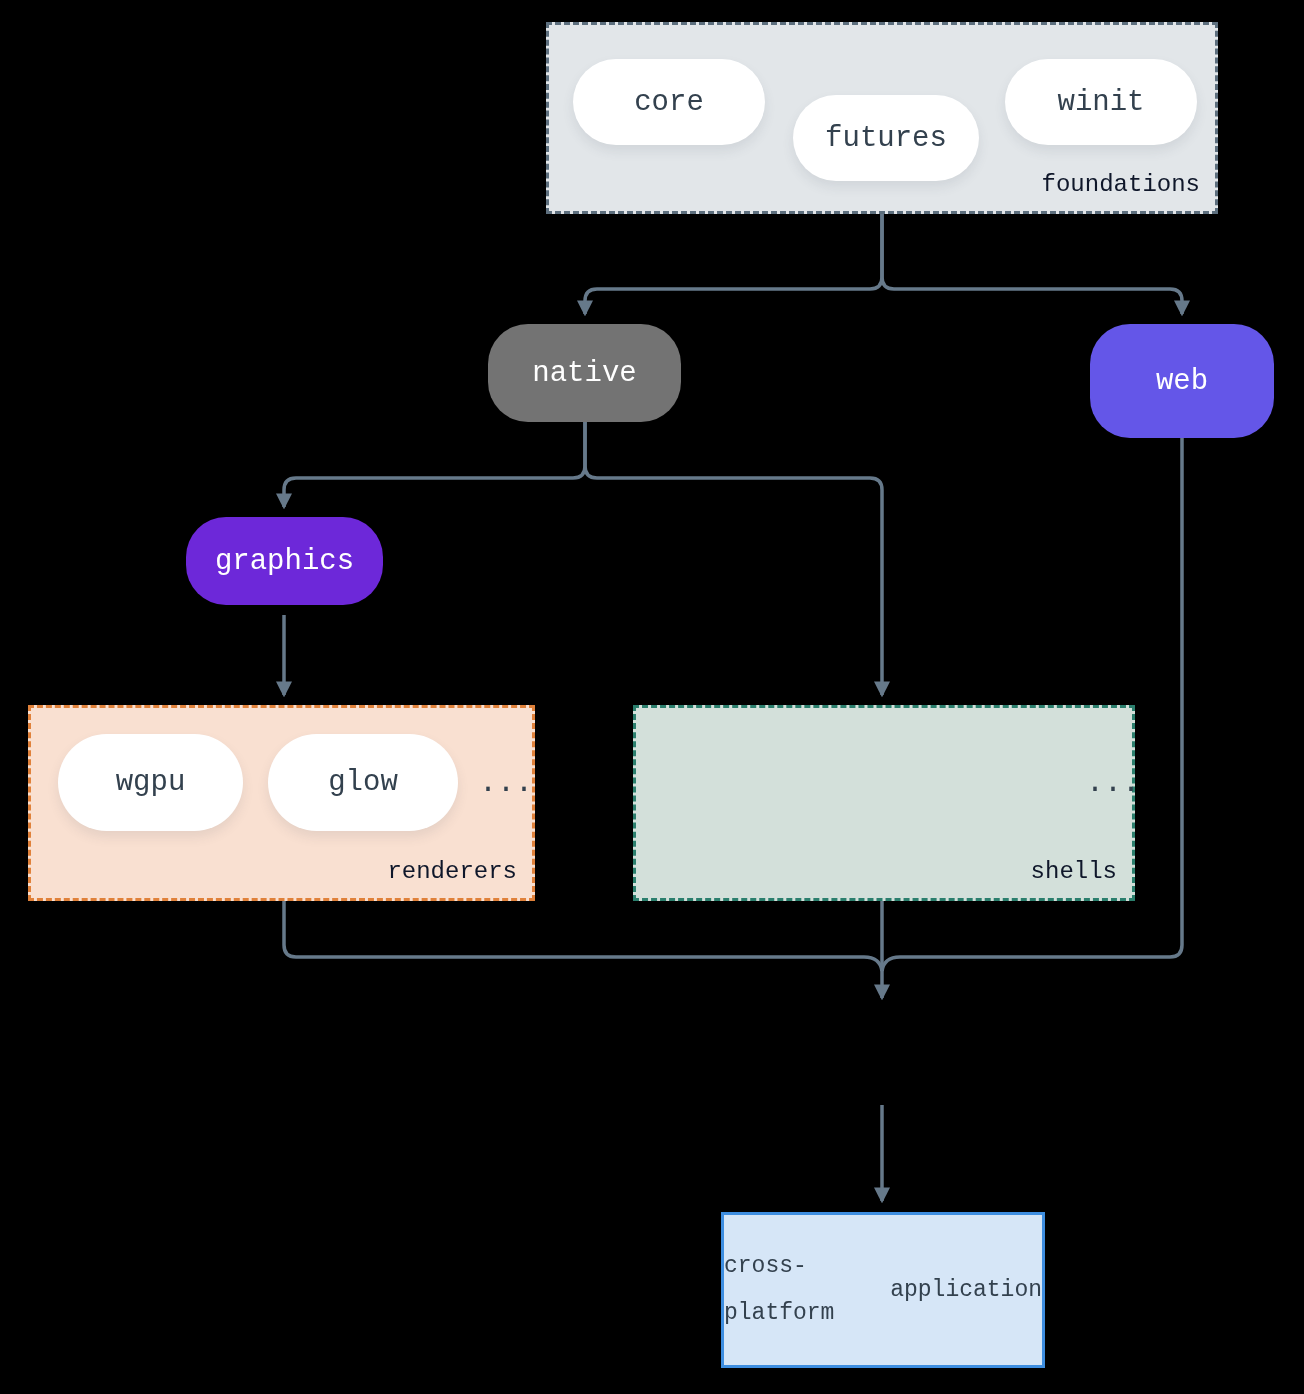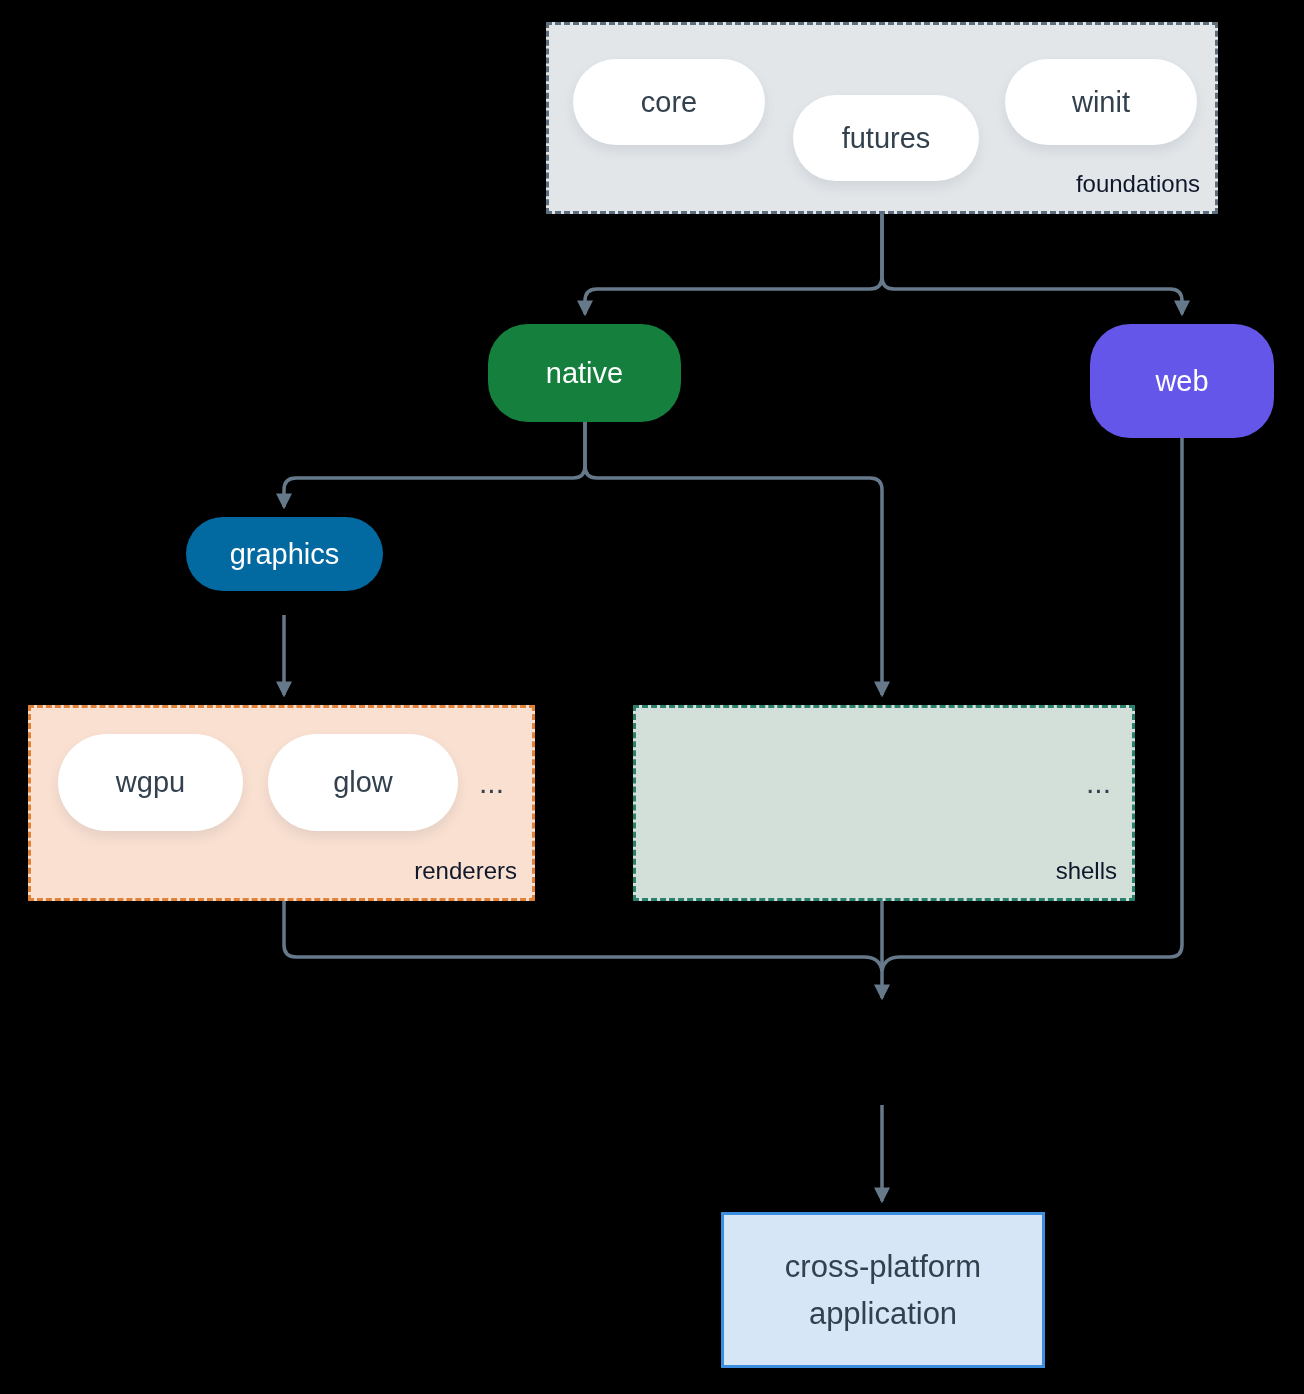--- a/index.html
+++ b/index.html
@@ -1,21 +1,21 @@
 <!DOCTYPE html>
 <html><head>
 <meta charset="utf-8">
 <style>
   html, body { margin: 0; padding: 0; background: #000; }
   #canvas {
     position: relative;
     width: 1304px;
     height: 1394px;
     background: #000;
-    font-family: Liberation Sans, sans-serif;
+    font-family: Liberation Mono, monospace;
     overflow: hidden;
   }
   #wires { position: absolute; left: 0; top: 0; width: 1304px; height: 1394px; }
 
   .group {
     position: absolute;
     box-sizing: border-box;
     border: 3px dashed;
   }
   .group .grouplabel {
@@ -68,37 +68,37 @@
   #g-renderers .ellipsis { left: 448px; top: 58px; }
 
   
   #g-shells { left: 633px; top: 705px; width: 502px; height: 196px;
     background: #d3e0da; border-color: #2b7f6d; }
   #pill-winit  { left: 22px;  top: 26px; width: 193px; height: 97px; }
   #pill-glutin { left: 240px; top: 26px; width: 190px; height: 97px; }
   #g-shells .ellipsis { left: 450px; top: 58px; }
 
   
-  #node-native   { left: 488px;  top: 324px;  width: 193px; height: 98px; background: #15803d; }
+  #node-native   { left: 488px;  top: 324px;  width: 193px; height: 98px; background: #737373; }
   #node-web      { left: 1090px; top: 324px;  width: 184px; height: 114px; background: #6456e8; }
-  #node-graphics { left: 186px;  top: 517px;  width: 197px; height: 74px; background: #0369a1; }
+  #node-graphics { left: 186px;  top: 517px;  width: 197px; height: 88px; background: #6d28d9; }
   #node-iced     { left: 788px;  top: 1008px; width: 188px; height: 97px; background: #2f86d4; }
 
   
   #node-application {
     position: absolute;
     left: 721px; top: 1212px; width: 324px; height: 156px;
     box-sizing: border-box;
     background: #d6e6f7;
     border: 3px solid #3e8ee0;
     display: flex;
-    flex-direction: column;
+    flex-direction: row;
     align-items: center;
     justify-content: center;
-    font-size: 31px;
+    font-size: 23px;
     line-height: 47px;
     color: #33414e;
   }
 </style>
 </head>
 <body>
 
 <div id="canvas">
 
   <svg id="wires" viewBox="0 0 1304 1394" xmlns="http://www.w3.org/2000/svg">

